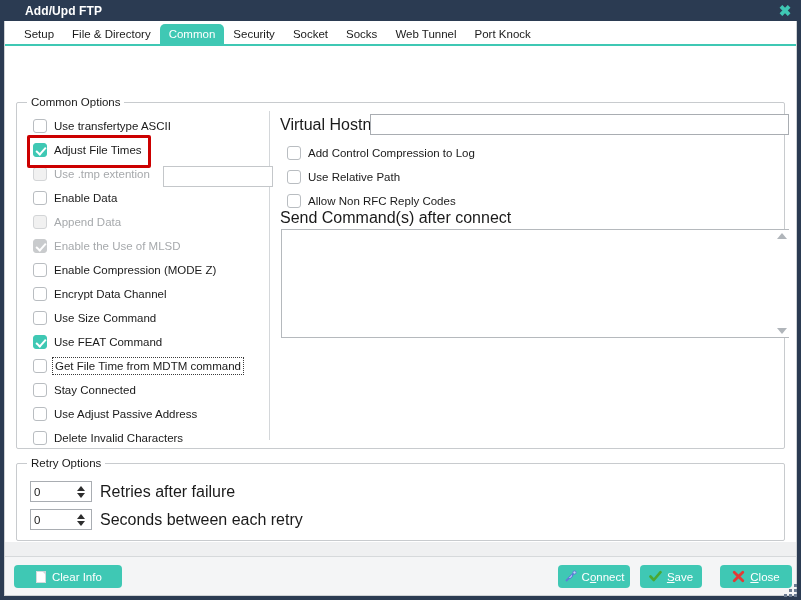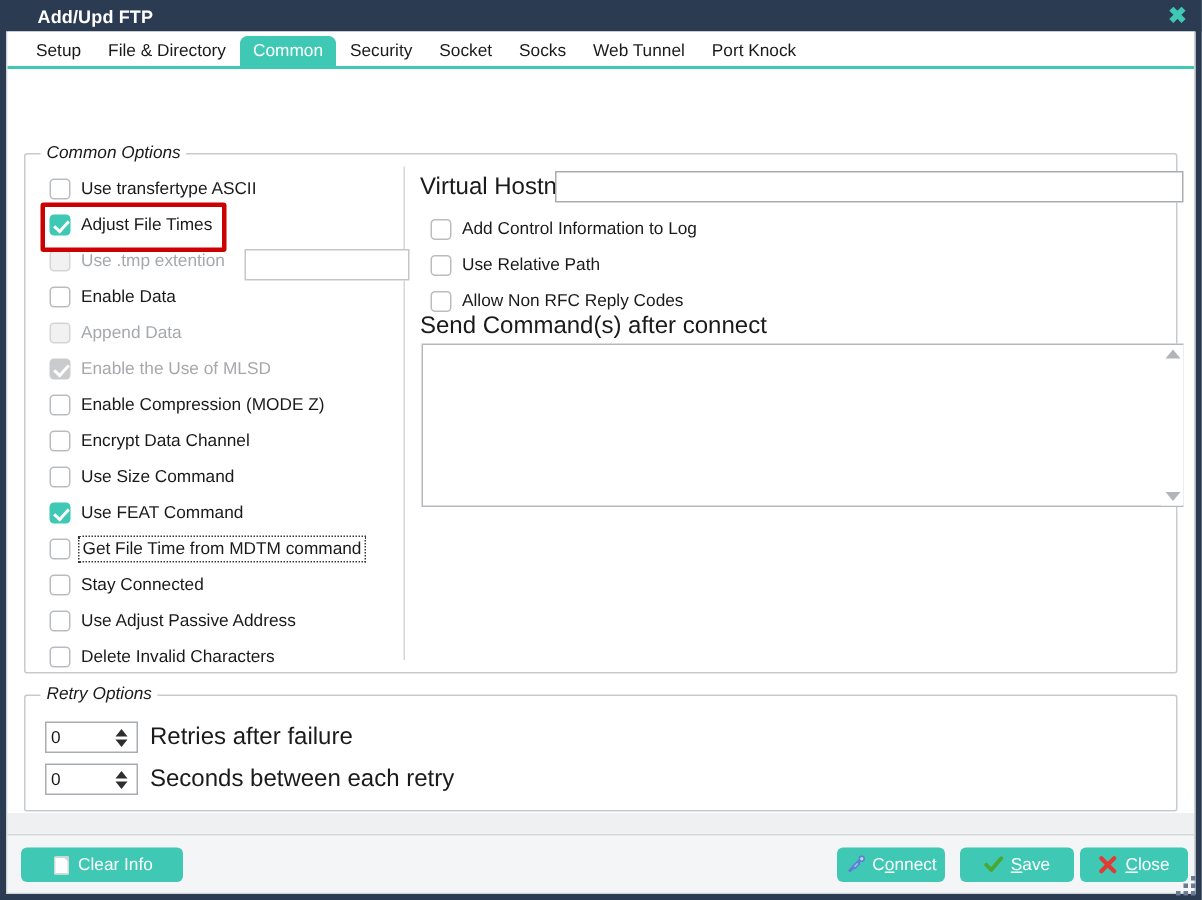--- a/index.html
+++ b/index.html
@@ -68,21 +68,21 @@
   
   .groupbox{
     position:absolute;
     border:1px solid #c8cbce;
     border-radius:2px;
     background:transparent;
   }
   .groupbox > .legend{
     position:absolute;top:-7px;left:10px;
     background:#ffffff;padding:0 4px;
-    font-size:11.5px;color:#1a1a1a;line-height:12px;font-style:italic;
+    font-size:11.5px;color:#1a1a1a;line-height:12px;
   }
   #common-options{left:11px;top:56px;right:11px;height:345px;}
   #retry-options{left:11px;top:417px;right:11px;height:76px;}
   
   .vdivider{
     position:absolute;left:252px;top:8px;bottom:8px;width:1px;
     background:#d4d7da;
   }
   
   .chkrow{
@@ -285,21 +285,21 @@
           </div>
 
         <input class="textbox disabled" id="tmp-ext-input" type="text" style="left: 146px; top: 63px; width: 110px; height: 21px;" disabled="" value="">
 
         <div class="label" style="left:263px;top:15px;">Virtual Hostname</div>
         <input class="textbox" type="text" style="left: 353px; top: 11px; width: 419px; height: 21px;" value="">
 
         <div id="right-col">
             <div class="chkrow" style="left: 270px; top: 41px;">
               <span class="cb"></span>
-              <span class="cblabel">Add Control Information to Log</span>
+              <span class="cblabel">Add Control Compression to Log</span>
             </div>
             <div class="chkrow" style="left: 270px; top: 65px;">
               <span class="cb"></span>
               <span class="cblabel">Use Relative Path</span>
             </div>
             <div class="chkrow" style="left: 270px; top: 89px;">
               <span class="cb"></span>
               <span class="cblabel">Allow Non RFC Reply Codes</span>
             </div>
           </div>
@@ -351,21 +351,21 @@
         <span class="glyph">
           <svg width="13" height="13" viewBox="0 0 13 13">
             <path d="M2 11 L5 8 L8 5 L10 3 L11 2" stroke="#5b7fd6" stroke-width="2" fill="none"></path>
             <path d="M4.5 7.5 L7.5 4.5 L9 6 L6 9 Z" fill="#9fb7ef" stroke="#5b7fd6" stroke-width="1"></path>
             <circle cx="10.5" cy="2.5" r="1.6" fill="#c8d6f7" stroke="#5b7fd6" stroke-width="1"></circle>
           </svg>
         </span>
         <span><span>C</span><u>o</u><span>nnect</span></span>
       </button>
 
-      <button class="btn" style="left:635px;width:76px;justify-content:center;text-align:right;">
+      <button class="btn" style="left:635px;width:62px;justify-content:center;text-align:right;">
         <span class="glyph">
           <svg width="13" height="13" viewBox="0 0 13 13">
             <path d="M1.5 6.5 L4.8 10 L11.5 2.2" stroke="#4aa832" stroke-width="2.6" fill="none" stroke-linecap="round" stroke-linejoin="round"></path>
           </svg>
         </span>
         <span><span></span><u>S</u><span>ave</span></span>
       </button>
 
       <button class="btn" style="left:715px;width:72px;justify-content:center;">
         <span class="glyph">

